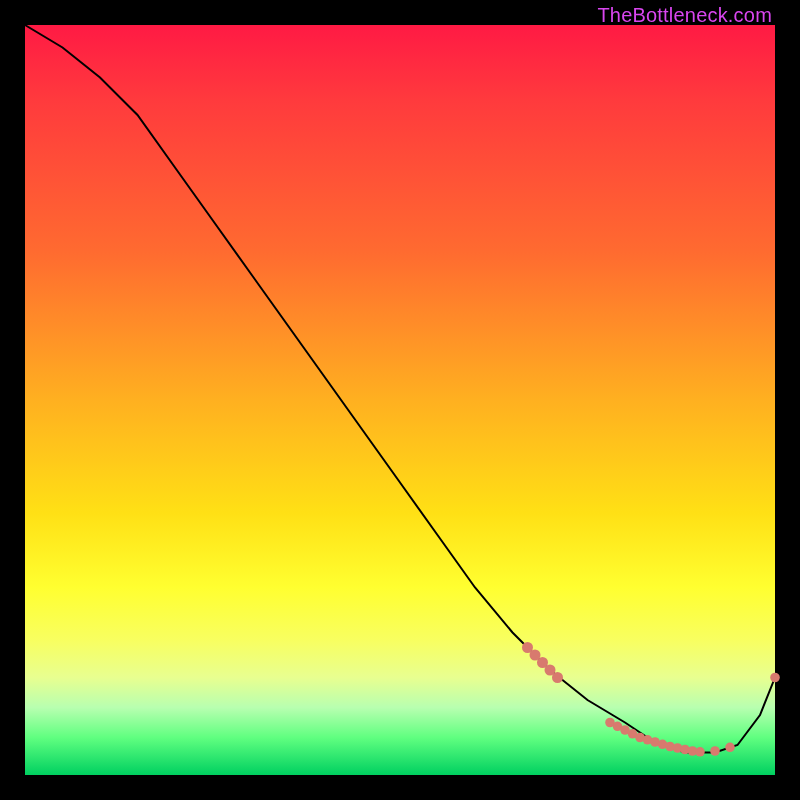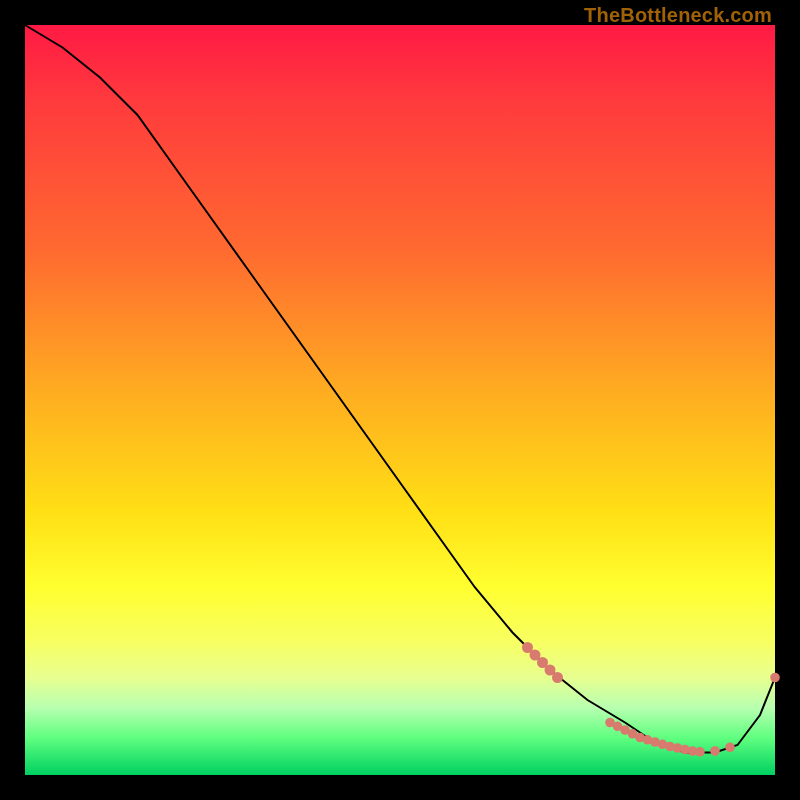--- a/index.html
+++ b/index.html
@@ -36,24 +36,24 @@
       #e8ff90 87%,
       #b8ffb0 91%,
       #60ff80 95%,
       #00d060 100%
     );
   }
   .watermark {
     position: absolute;
     top: 4px;
     right: 28px;
-    color: #a16207;
+    color: #d946ef;
     font-size: 20px;
     letter-spacing: 0.2px;
-    font-weight: 700;
+    font-weight: 400;
   }
   svg.curve {
     position: absolute;
     left: 0;
     top: 0;
     width: 750px;
     height: 750px;
     overflow: visible;
   }
 </style>

